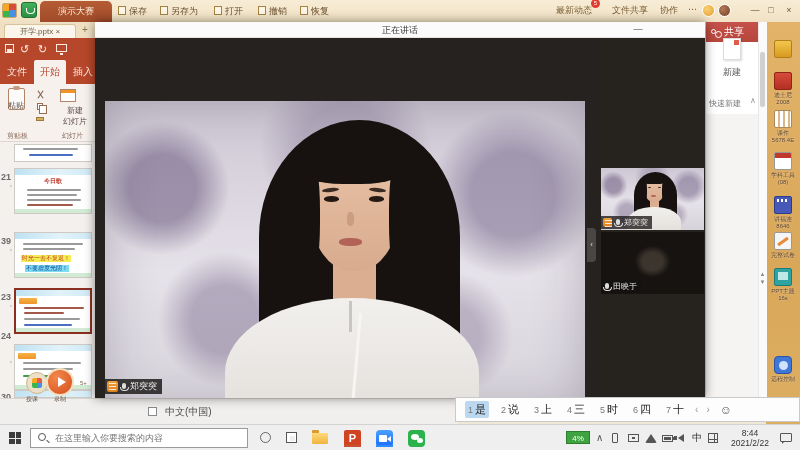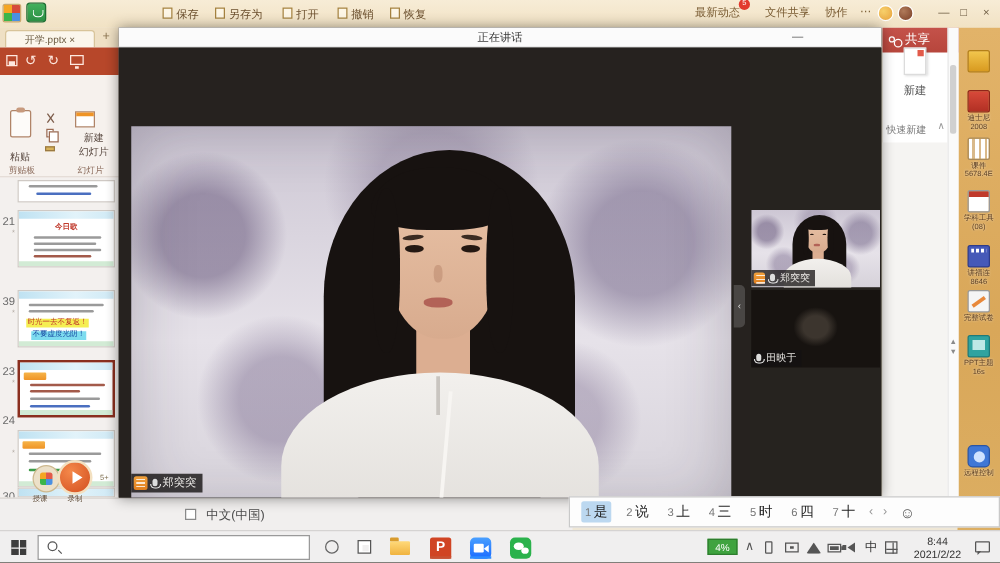--- a/index.html
+++ b/index.html
@@ -6,21 +6,21 @@
   *{box-sizing:border-box;font-family:"Liberation Sans","DejaVu Sans",sans-serif;}
   #screen{position:relative;width:800px;height:450px;background:#efe7d6;overflow:hidden;}
   .abs{position:absolute;}
 
   
   #wpsbar{left:0;top:0;width:800px;height:22px;background:linear-gradient(#f7ecd6,#f1e2c4);z-index:5;}
   .appicon{left:2px;top:3px;width:15px;height:15px;border-radius:2px;background:conic-gradient(#d64b3a 0 25%,#4a90e2 0 50%,#3bb54a 0 75%,#f5a623 0);border:1px solid #caa86e;}
   .greenicon{left:21px;top:2px;width:16px;height:16px;border-radius:3px;background:linear-gradient(#43b05c,#2c8f44);border:1px solid #1f6e33;}
   .greenicon:after{content:"";position:absolute;left:4px;top:5px;width:7px;height:5px;border:1.5px solid #fff;border-top:none;border-radius:0 0 4px 4px;}
   .doctab{left:40px;top:1px;width:72px;height:21px;background:linear-gradient(#b55c35,#a04a28);border-radius:5px 5px 0 0;color:#f9e9d4;font-size:9px;line-height:21px;text-align:center;white-space:nowrap;overflow:hidden;}
-  .qbtn{top:3px;height:16px;font-size:9px;color:#6b4f2d;line-height:16px;white-space:nowrap;margin-left:12px;}
+  .qbtn{top:3px;height:16px;font-size:9px;color:#6b4f2d;line-height:16px;white-space:nowrap;}
   .qbtn .dic{display:inline-block;width:8px;height:9px;border:1px solid #a5823f;background:#fdf6e6;margin-right:3px;vertical-align:-1px;}
   .rtxt{top:4px;font-size:9px;color:#7a5c33;white-space:nowrap;}
   .badge{position:absolute;top:-5px;right:-8px;min-width:9px;height:9px;border-radius:5px;background:#e23a2e;color:#fff;font-size:6px;line-height:9px;text-align:center;padding:0 1px;}
   .avatar{top:4px;width:13px;height:13px;border-radius:50%;border:1px solid #fff;}
   .wctrl{top:3px;width:14px;height:15px;font-size:9px;color:#6b5a40;text-align:center;line-height:15px;}
 
   
   #tabstrip2{left:0;top:22px;width:95px;height:16px;background:#efe0c4;z-index:2;text-decoration:underline;}
   .minitab{left:4px;top:2px;width:72px;height:14px;background:#fbf6ec;border:1px solid #d8c49a;border-bottom:none;border-radius:3px 3px 0 0;font-size:8px;color:#6a5a40;line-height:13px;text-align:center;white-space:nowrap;overflow:hidden;}
   .addtab{left:82px;top:2px;font-size:10px;color:#8a7450;}
@@ -78,21 +78,21 @@
   .ic-cut:before{transform:rotate(35deg);} .ic-cut:after{transform:rotate(-35deg);}
   .ic-copy{left:37px;top:19px;width:6px;height:7px;border:1px solid #9a6a52;background:#fff;}
   .ic-copy:after{content:"";position:absolute;left:1px;top:1px;width:6px;height:7px;border:1px solid #9a6a52;background:#fff;}
   .ic-paint{left:36px;top:33px;width:8px;height:4px;background:#d8b25a;border:1px solid #9a7a42;}
   .newslide-ic{left:60px;top:5px;width:16px;height:13px;border:1px solid #b08468;background:#fff;}
   .newslide-ic:after{content:"";position:absolute;left:0;top:0;right:0;height:3px;background:#ef9426;}
   .grplabel{top:47px;font-size:7px;color:#8a6a5a;}
 
   
   .thumbs{left:0;top:104px;width:95px;height:256px;background:#f3f0ee;}
-  .snum{left:1px;width:11px;text-align:right;font-size:9px;color:#6b6b6b;}
+  .snum{left:1px;width:11px;text-align:left;font-size:9px;color:#6b6b6b;font-weight:bold;}
   .sstar{left:3px;width:9px;text-align:right;font-size:6px;color:#b0a8a0;}
   .thumb{left:14px;width:78px;height:46px;background:#fff;border:1px solid #cfc9c4;overflow:hidden;}
   .thumb.sel{border:2px solid #8a2f1f;}
   .sky{position:absolute;left:0;top:0;right:0;height:6px;background:linear-gradient(90deg,#bfe2f2,#e2f3fa 60%,#cfe9f5);}
   .grass{position:absolute;left:0;bottom:0;right:0;height:4px;background:#d2ebd5;}
   .bl{position:absolute;height:2px;background:#9a9a9a;border-radius:1px;}
   .bl.red{background:#a35a4a;} .bl.blue{background:#4a6fc0;} .bl.green{background:#3f9c4a;}
   .ribbonbadge{position:absolute;left:3px;top:8px;width:18px;height:6px;background:linear-gradient(#f6b44a,#ef9426);border-radius:1px;}
   .s21title{position:absolute;left:0;top:8px;width:100%;text-align:center;font-size:6px;color:#c0392b;font-weight:bold;}
   .hl1{position:absolute;left:6px;top:22px;font-size:6px;line-height:7px;background:#f5ee52;color:#c0392b;padding:0 1px;white-space:nowrap;}
@@ -208,20 +208,21 @@
   .tbubble:after{content:"";position:absolute;left:1px;bottom:-3px;width:0;height:0;border-top:3px solid #555;border-right:3px solid transparent;}
 </style>
 </head>
 <body>
 
 <div id="screen">
 
   <div id="wpsbar" class="abs">
     <div class="abs appicon"></div>
     <div class="abs greenicon"></div>
+    <div class="abs doctab">演示大赛</div>
     <div class="abs qbtn" style="left:118px"><span class="dic"></span><span>保存</span></div>
     <div class="abs qbtn" style="left:160px"><span class="dic"></span><span>另存为</span></div>
     <div class="abs qbtn" style="left:214px"><span class="dic"></span><span>打开</span></div>
     <div class="abs qbtn" style="left:258px"><span class="dic"></span><span>撤销</span></div>
     <div class="abs qbtn" style="left:300px"><span class="dic"></span><span>恢复</span></div>
     <div class="abs rtxt" style="left:556px"><span>最新动态</span><span class="badge">5</span></div>
     <div class="abs rtxt" style="left:612px">文件共享</div>
     <div class="abs rtxt" style="left:660px">协作</div>
     <div class="abs rtxt" style="left:688px">⋯</div>
     <div class="abs avatar" style="left:702px;background:radial-gradient(circle at 35% 35%,#f7d06b,#e8a13c)"></div>
@@ -266,23 +267,28 @@
     <div class="abs sp-arrows"><span>▲</span><br><span>▼</span></div>
   </div>
 
   <div id="ppt" class="abs">
     <div class="abs qat">
       <div class="abs q-save"></div>
       <div class="abs q-glyph" style="left:20px">↺</div>
       <div class="abs q-glyph" style="left:38px">↻</div>
       <div class="abs q-show"></div>
     </div>
+    <div class="abs ptabs">
+      <div class="abs ptab" style="left:2px;width:30px">文件</div>
+      <div class="abs ptab active" style="left:34px;width:32px">开始</div>
+      <div class="abs ptab" style="left:68px;width:30px">插入</div>
+    </div>
     <div class="abs ribbon">
       <div class="abs clip"></div>
-      <div class="abs rlabel" style="left:8px;top:36px">粘贴</div>
+      <div class="abs rlabel" style="left:8px;top:16px">粘贴</div>
       <div class="abs ic-cut"></div>
       <div class="abs ic-copy"></div>
       <div class="abs ic-paint"></div>
       <div class="abs newslide-ic"></div>
       <div class="abs rlabel" style="left:58px;top:21px;width:34px;text-align:center"><span>新建</span><br><span>幻灯片</span></div>
       <div class="abs grplabel" style="left:7px">剪贴板</div>
       <div class="abs grplabel" style="left:62px">幻灯片</div>
     </div>
 
     <div class="abs thumbs">
@@ -453,20 +459,21 @@
       </div>
     <span class="imearrow">‹</span>
     <span class="imearrow">›</span>
     <span class="imesmiley">☺</span>
   </div>
 
   <div id="taskbar" class="abs">
     <div class="abs startflag"></div>
     <div class="abs searchbox">
       <span class="mag"></span>
+      <input placeholder="在这里输入你要搜索的内容" style="">
     </div>
     <div class="abs cortana"></div>
     <div class="abs taskview"></div>
     <div class="abs tfolder"></div>
     <div class="abs tppt">P<span class="underline" style="left:0;width:17px;background:#c75133"></span></div>
     <div class="abs tmeet">
         <span class="underline" style="left:0;width:17px;background:#2d8cff"></span>
       </div>
     <div class="abs twechat"></div>
     <div class="abs traybadge">4%</div>

